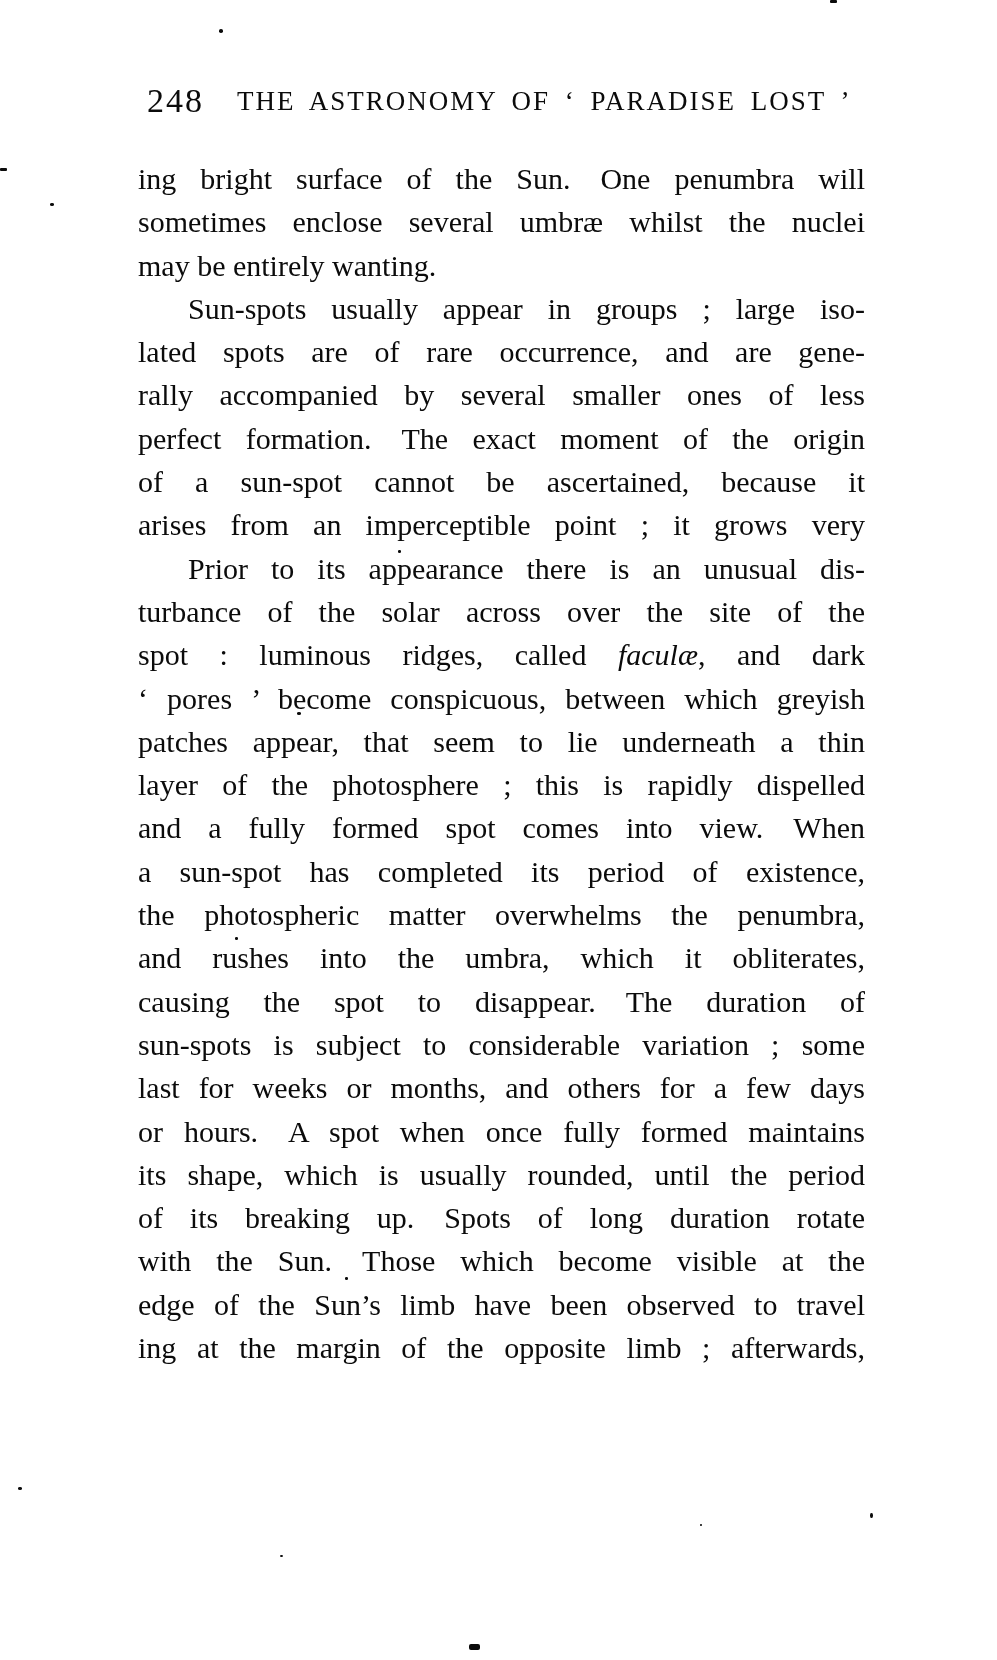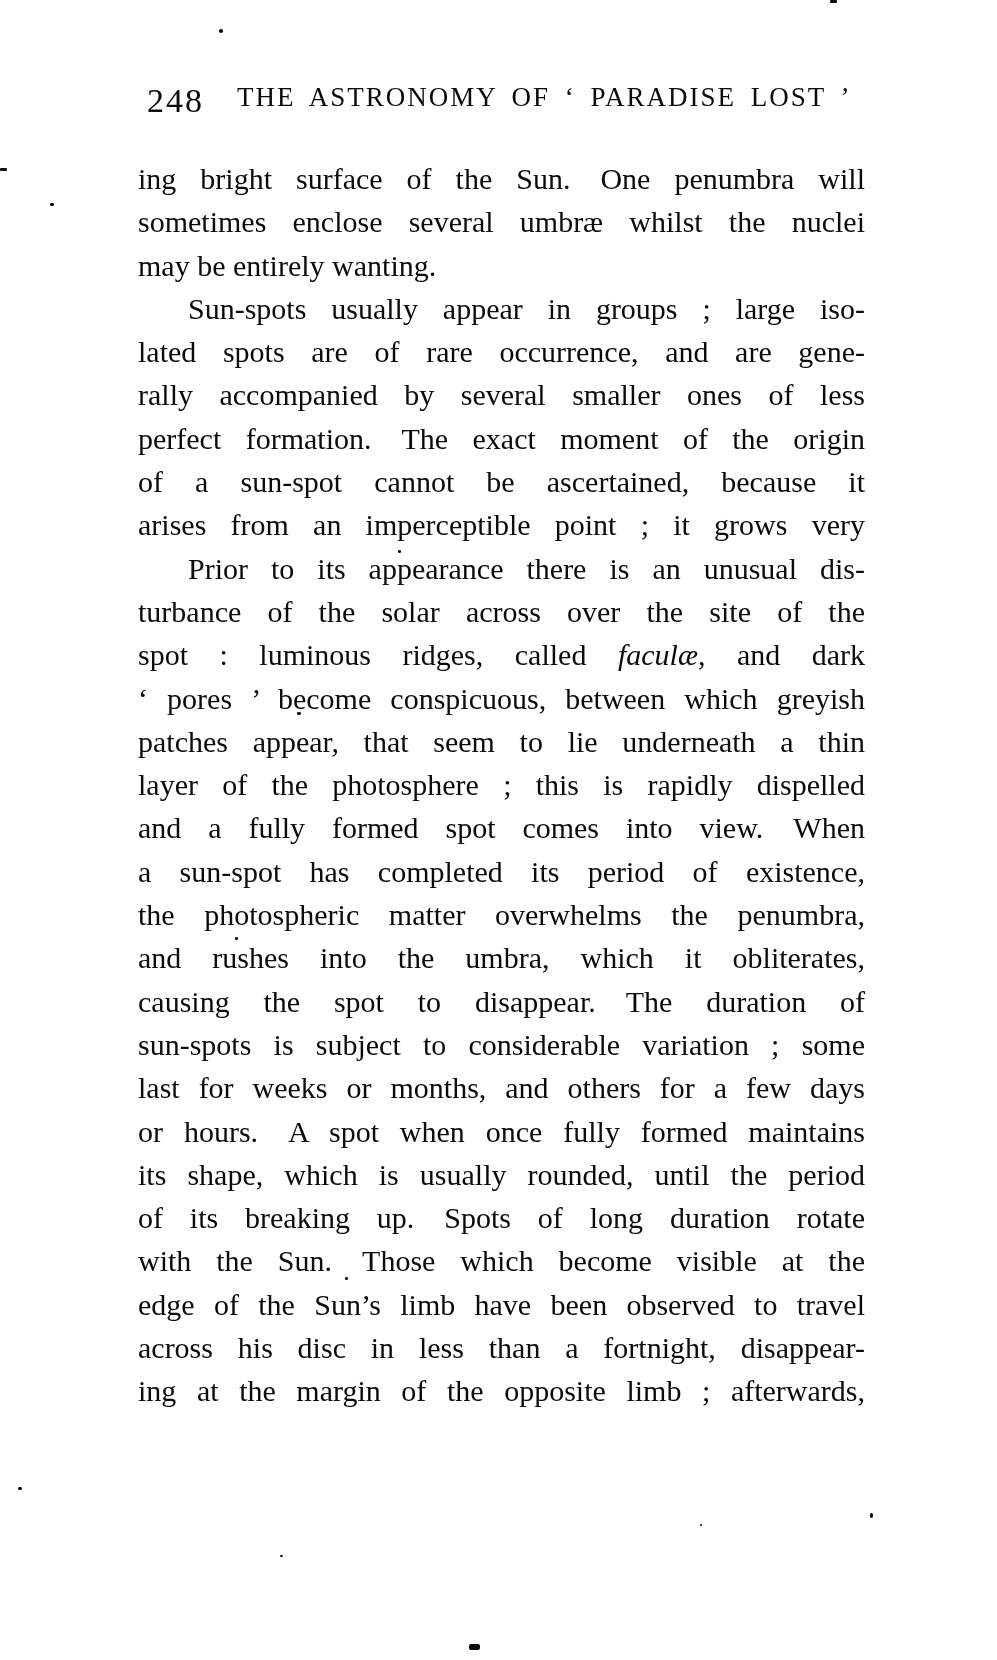--- a/index.html
+++ b/index.html
@@ -8,21 +8,21 @@
     position:relative;
     width:997px;height:1660px;
     margin:0 auto;
     background:var(--paper,#ffffff);
     color:var(--ink,#0b0b0b);
     font-family:"Liberation Serif","DejaVu Serif",serif;
     overflow:hidden;
   }
   .running-head{
     position:absolute;left:147px;top:84px;width:727px;
-    display:flex;align-items:flex-start;
+    display:flex;align-items:center;
   }
   .folio{
     flex:none;width:90px;
     font-size:34px;line-height:1;
     letter-spacing:2px;
   }
   .head-title{
     font-size:27px;line-height:1;
     letter-spacing:2px;word-spacing:6px;
     white-space:nowrap;
@@ -86,21 +86,20 @@
       <div class="line">the photospheric matter overwhelms the penumbra,</div>
       <div class="line">and rushes into the umbra, which it obliterates,</div>
       <div class="line">causing the spot to disappear. The duration of</div>
       <div class="line">sun-spots is subject to considerable variation ; some</div>
       <div class="line">last for weeks or months, and others for a few days</div>
       <div class="line">or hours. A spot when once fully formed maintains</div>
       <div class="line">its shape, which is usually rounded, until the period</div>
       <div class="line">of its breaking up. Spots of long duration rotate</div>
       <div class="line">with the Sun. Those which become visible at the</div>
       <div class="line">edge of the Sun’s limb have been observed to travel</div>
-      <div class="line">across his disc in less than a fortnight, disappear-</div>
       <div class="line">ing at the margin of the opposite limb ; afterwards,</div>
     </div>
 
   </main>
 
   <span class="speck" style="left:0px;top:168px;width:7px;height:3px;border-radius:1px;"></span>
   <span class="speck" style="left:50px;top:203px;width:4px;height:3px;"></span>
   <span class="speck" style="left:219px;top:29px;width:4px;height:4px;"></span>
   <span class="speck" style="left:830px;top:0px;width:7px;height:3px;border-radius:1px;"></span>
   <span class="speck" style="left:398px;top:550px;width:3px;height:3px;"></span>

